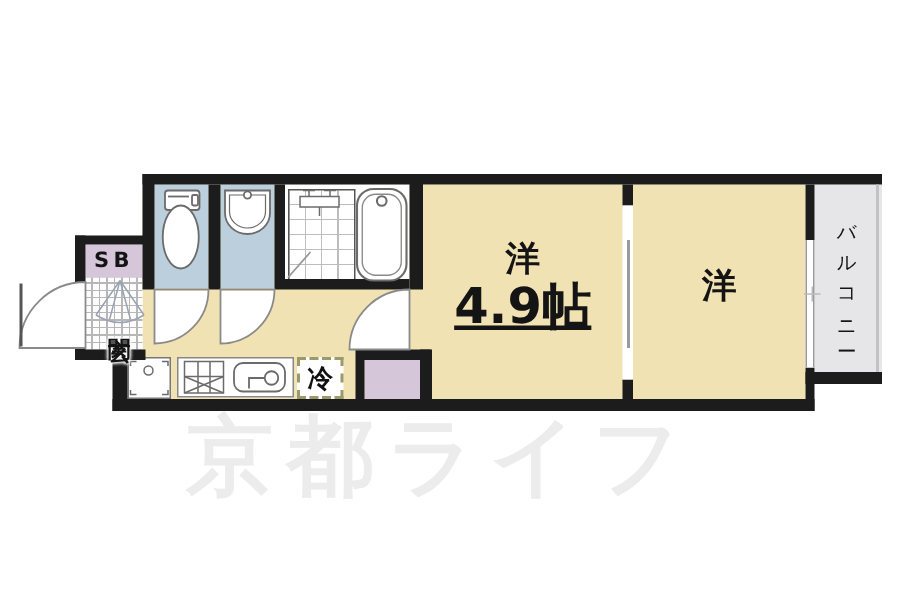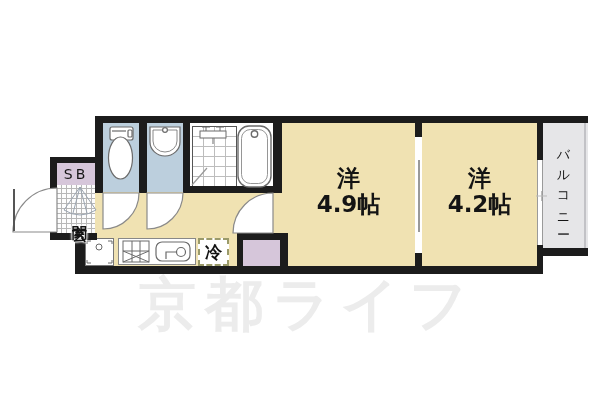--- a/index.html
+++ b/index.html
@@ -28,63 +28,62 @@
     background-image:
       repeating-linear-gradient(0deg, transparent 0 9px, #bdbdbd 9px 10px),
       repeating-linear-gradient(90deg, transparent 0 10px, #bdbdbd 10px 11px);
     outline:1px solid #555;
   }
   
   .lbl{color:#141414;z-index:8;display:flex;align-items:center;justify-content:center;}
   .vtext{writing-mode:vertical-rl;}
   .room-label{flex-direction:column;text-align:center;font-weight:600;line-height:1.12;}
   .room-name{font-size:23px;}
-  .room-size{font-size:23px;}
-  .small-lbl{font-size:14px;font-weight:400;}
+  .room-size{font-size:33px;text-decoration:underline;}
+  .small-lbl{font-size:14px;font-weight:700;}
   .halo{text-shadow:0 0 2px #fff,0 0 2px #fff,0 0 3px #fff,0 0 3px #fff;}
   .watermark{
     z-index:1;color:var(--watermark,#ececec);font-weight:700;
     font-size:58px;letter-spacing:9px;white-space:nowrap;
   }
   svg.overlay{position:absolute;left:0;top:0;z-index:7;pointer-events:none;}
   .thinline{background:#9a9a9a;z-index:7;}
   .window{background:#fff;border-left:1px solid #9a9a9a;border-right:1px solid #9a9a9a;z-index:7;box-sizing:border-box;}
   .rail{background:#c2c2c6;z-index:7;}
   .fridge{
     background:#fff;border:2px dashed #9a9a6a;box-sizing:border-box;z-index:5;
     display:flex;align-items:center;justify-content:center;font-size:17px;font-weight:600;color:#111;
   }
 </style>
 </head>
 <body>
 
 <div class="canvas">
 
-  <div class="abs watermark" style="left:138px;top:266px;">京都ライフ</div>
+  <div class="abs watermark" style="left:124px;top:266px;">京都ライフ</div>
 
   <div class="abs layer floor" style="left:95px;top:123px;width:442px;height:143px;"></div>
   <div class="abs layer floor" style="left:85px;top:233px;width:10px;height:33px;"></div>
 
   <div class="abs layer storage" style="left:57px;top:163px;width:38px;height:22px;border-bottom:1px solid #9a8fa0;"></div>
   <div class="abs lbl small-lbl" style="left:57px;top:163px;width:38px;height:22px;letter-spacing:3px;">SB</div>
   <div class="abs layer tile-genkan" style="left:57px;top:185px;width:38px;height:48px;"></div>
   <div class="abs lbl vtext halo" style="left:68px;top:192px;width:22px;height:42px;font-size:15px;font-weight:600;">玄関</div>
 
   <div class="abs layer wet" style="left:103px;top:123px;width:36px;height:69px;"></div>
   <div class="abs layer wet" style="left:147px;top:123px;width:36px;height:69px;"></div>
   <div class="abs layer whitebx" style="left:190px;top:123px;width:83px;height:69px;"></div>
   <div class="abs layer tile-bath" style="left:193px;top:127px;width:43px;height:59px;"></div>
 
   <div class="abs lbl room-label" style="left:282px;top:152px;width:133px;height:80px;">
     <div class="room-name">洋</div>
     <div class="room-size">4.9帖</div>
   </div>
   <div class="abs lbl room-label" style="left:422px;top:152px;width:115px;height:80px;">
     <div class="room-name">洋</div>
-    <div class="room-size">4.2帖</div>
   </div>
 
   <div class="abs layer balc" style="left:543px;top:123px;width:45px;height:125px;"></div>
   <div class="abs rail" style="left:584px;top:123px;width:2px;height:125px;"></div>
   <div class="abs lbl vtext" style="left:552px;top:127px;width:22px;height:120px;font-size:13px;letter-spacing:7px;font-weight:500;">バルコニー</div>
 
   <div class="abs layer storage" style="left:243px;top:240px;width:37px;height:26px;"></div>
   <div class="abs fridge" style="left:198px;top:238px;width:31px;height:28px;">
     <span>冷</span>
   </div>

